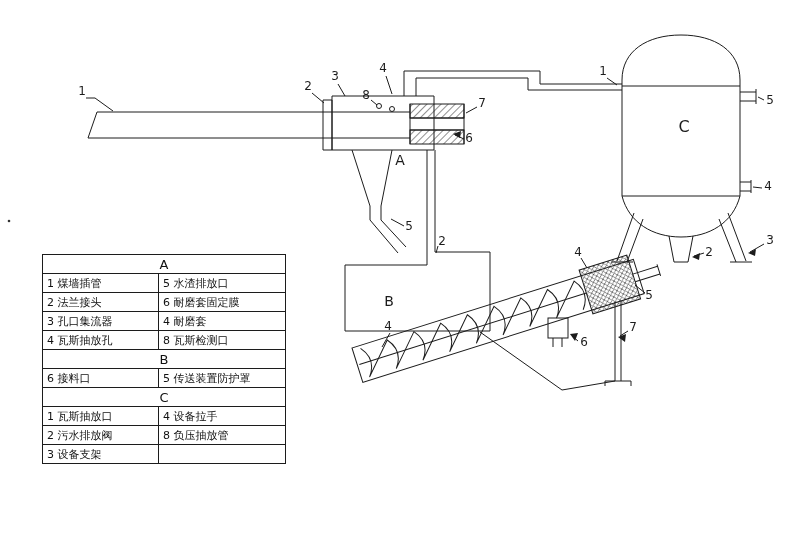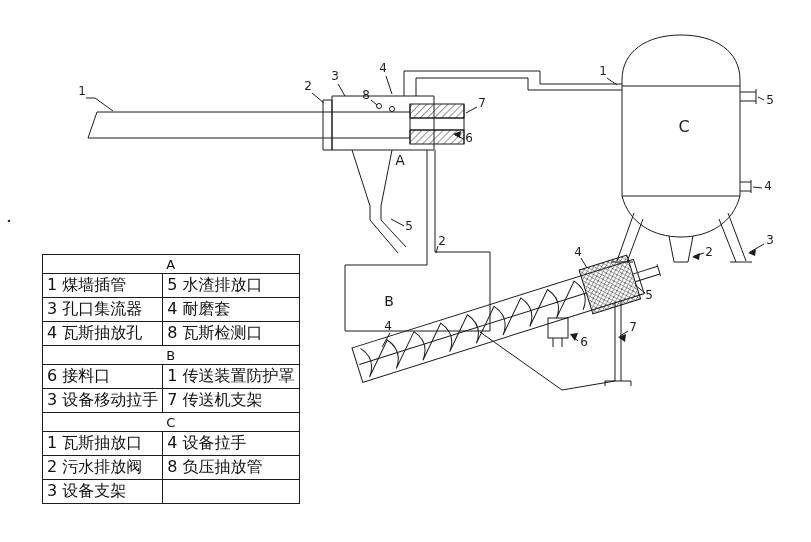--- a/index.html
+++ b/index.html
@@ -7,21 +7,21 @@
           font-family:"DejaVu Sans",sans-serif;}
   svg.diagram{position:absolute;left:0;top:0;}
   svg .ln{stroke:#1c1c1c;fill:none;stroke-width:1;}
   svg .fillh{fill:url(#hatch);stroke:#1c1c1c;stroke-width:1;}
   svg .fillx{fill:url(#xhatch);stroke:#1c1c1c;stroke-width:1;}
   svg .arrow{fill:#1c1c1c;stroke:none;}
   svg text{fill:#1c1c1c;font-family:"DejaVu Sans",sans-serif;font-size:12px;text-anchor:middle;}
   svg text.big{font-size:14px;}
   svg text.vbig{font-size:16px;}
   table.legend{position:absolute;left:42px;top:254px;border-collapse:collapse;background:#fff;table-layout:fixed;}
-  table.legend td{border:1px solid #1c1c1c;font-family:"DejaVu Sans",sans-serif;font-size:16px;
+  table.legend td{border:1px solid #1c1c1c;font-family:"DejaVu Sans",sans-serif;font-size:11px;
                   color:#111;padding:1px 4px;height:16px;white-space:nowrap;overflow:hidden;}
   table.legend td.hdr{text-align:center;font-size:13px;}
 </style>
 </head>
 <body>
 
 <div class="canvas">
 
 <svg class="diagram" width="811" height="542" viewBox="0 0 811 542">
   <defs>
@@ -149,37 +149,37 @@
       </colgroup>
   <tbody>
         <tr>
           <td class="hdr" colspan="2">A</td>
         </tr>
   <tr>
           <td>1 煤墙插管</td>
           <td>5 水渣排放口</td>
         </tr>
   <tr>
+          <td>2 法兰接头</td>
+          <td>6 耐磨套固定膜</td>
+        </tr>
+  <tr>
           <td>3 孔口集流器</td>
           <td>4 耐磨套</td>
         </tr>
   <tr>
           <td>4 瓦斯抽放孔</td>
           <td>8 瓦斯检测口</td>
         </tr>
   <tr>
           <td class="hdr" colspan="2">B</td>
         </tr>
   <tr>
           <td>6 接料口</td>
-          <td>1 传送装置防护罩</td>
-        </tr>
-  <tr>
-          <td>3 设备移动拉手</td>
-          <td>7 传送机支架</td>
+          <td>5 传送装置防护罩</td>
         </tr>
   <tr>
           <td class="hdr" colspan="2">C</td>
         </tr>
   <tr>
           <td>1 瓦斯抽放口</td>
           <td>4 设备拉手</td>
         </tr>
   <tr>
           <td>2 污水排放阀</td>

